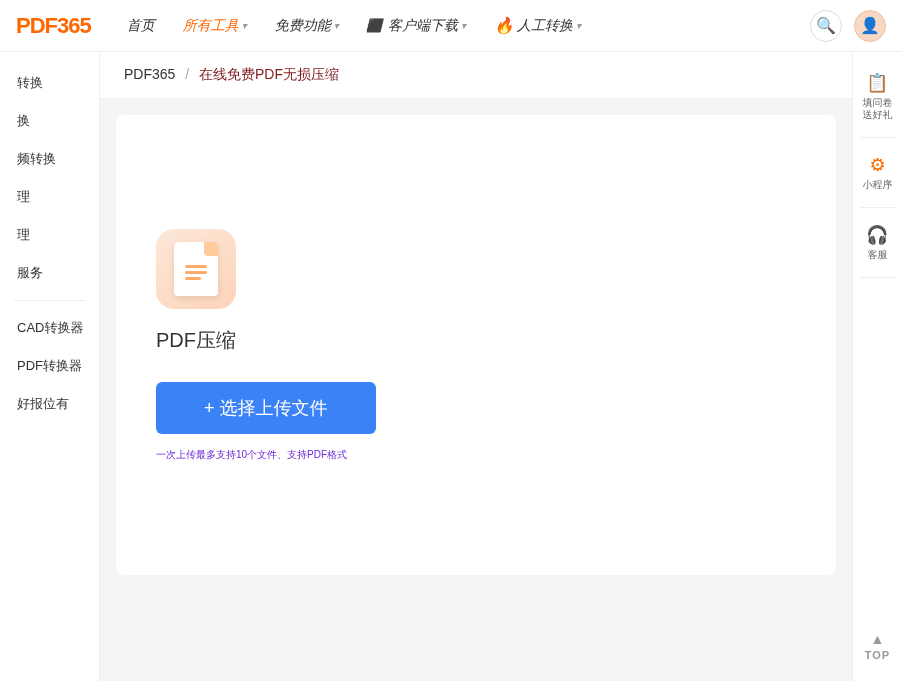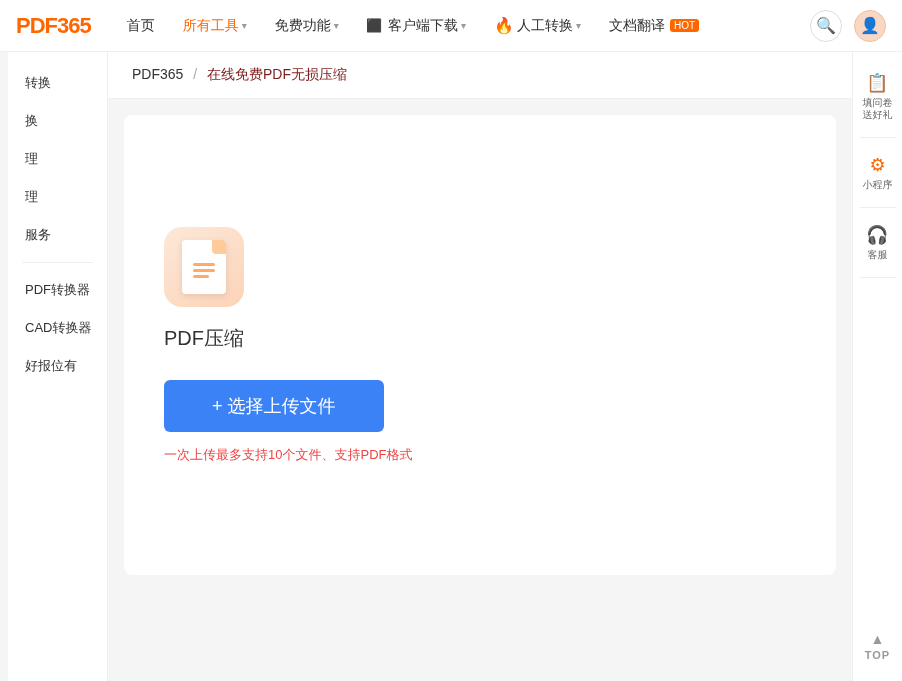--- a/index.html
+++ b/index.html
@@ -31,20 +31,21 @@
     }
     .nav-item {
       padding: 6px 12px;
       font-size: 14px;
       color: #333;
       cursor: pointer;
       white-space: nowrap;
       display: flex;
       align-items: center;
       gap: 3px;
+      font-style: italic;
     }
     .nav-item.active { color: #f60; }
     .nav-item .chevron { font-size: 10px; color: #999; }
     .nav-item .badge-hot {
       background: #f60;
       color: #fff;
       font-size: 10px;
       padding: 1px 4px;
       border-radius: 3px;
       margin-left: 2px;
@@ -74,21 +75,20 @@
       cursor: pointer;
       font-size: 16px;
       color: #c85;
       border: 1px solid #f0c0a0;
     }
 
     
     .layout {
       display: flex;
       height: calc(681px - 52px);
-      padding-left: 8px;
     }
 
     
     .sidebar {
       width: 100px;
       background: #fff;
       border-right: 1px solid #eee;
       padding: 12px 0;
       display: flex;
       flex-direction: column;
@@ -196,22 +196,22 @@
       border: none;
       border-radius: 6px;
       padding: 14px 48px;
       font-size: 18px;
       cursor: pointer;
       margin-bottom: 14px;
       font-family: inherit;
     }
 
     .upload-hint {
-      font-size: 13px;
-      color: #ef4444;
+      font-size: 10px;
+      color: #6d28d9;
     }
 
     
     .right-panel {
       width: 50px;
       background: #fff;
       border-left: 1px solid #eee;
       display: flex;
       flex-direction: column;
       align-items: center;
@@ -268,42 +268,39 @@
     <div class="nav-item">
       <span class="download-icon">⬛</span>
       <span>客户端下载</span>
       <span class="chevron">▾</span>
     </div>
     <div class="nav-item">
       <span class="fire-icon">🔥</span>
       <span>人工转换</span>
       <span class="chevron">▾</span>
     </div>
-    <div class="nav-item">
-      <span>文档翻译</span>
-      <span class="badge-hot">HOT</span>
-    </div>
   </div>
   <div class="nav-right">
     <div class="search-btn">🔍</div>
     <div class="user-btn">👤</div>
   </div>
 </div>
 
 <div class="layout">
 
   <div class="sidebar">
     <div class="sidebar-item">转换</div>
     <div class="sidebar-item">换</div>
+    <div class="sidebar-item">频转换</div>
     <div class="sidebar-item">理</div>
     <div class="sidebar-item">理</div>
     <div class="sidebar-item">服务</div>
     <div class="sidebar-divider"></div>
+    <div class="sidebar-item">CAD转换器</div>
     <div class="sidebar-item">PDF转换器</div>
-    <div class="sidebar-item">CAD转换器</div>
     <div class="sidebar-item">好报位有</div>
   </div>
 
   <div class="main-content">
 
     <div class="breadcrumb">
       <a>PDF365</a>
       <span class="sep">/</span>
       <span class="current">在线免费PDF无损压缩</span>
     </div>

